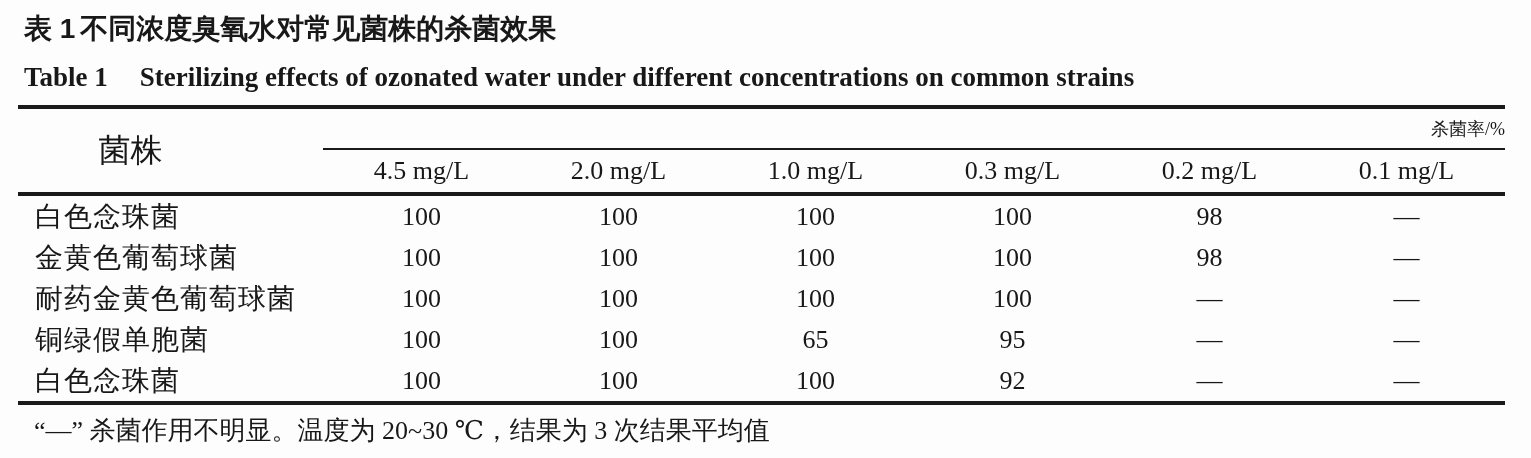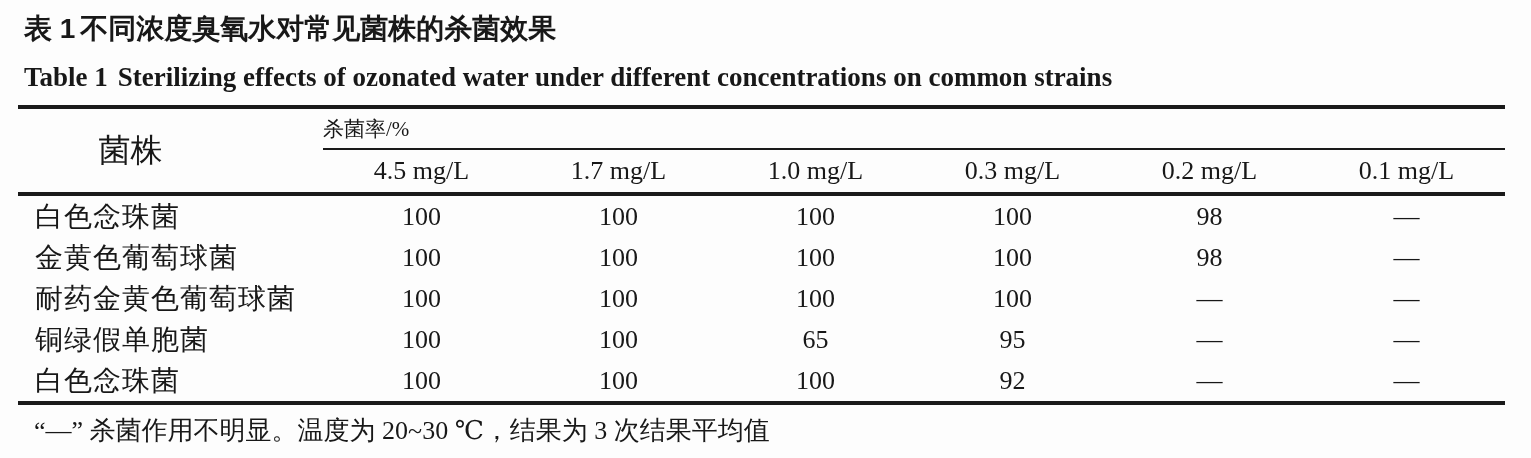--- a/index.html
+++ b/index.html
@@ -23,39 +23,39 @@
   }
   .title-zh .t-label { margin-right: 5px; }
 
   .title-en {
     margin: 14px 0 0 24px;
     font-family: "Liberation Serif", "DejaVu Serif", serif;
     font-weight: bold;
     font-size: 27px;
     line-height: 34px;
   }
-  .title-en .t-label { margin-right: 10px; }
+  .title-en .t-label { margin-right: 32px; }
 
   table.data-table {
     border-collapse: collapse;
     table-layout: fixed;
     width: 1487px;
     margin: 11px 0 0 18px;
     border-top: 4px solid #1a1a1a;
     border-bottom: 4px solid #1a1a1a;
   }
   col.c-strain { width: 305px; }
   col.c-val    { width: 197px; }
 
   th { font-weight: normal; padding: 0; }
 
   th.group-h {
     height: 39px;
-    font-size: 21px;
-    text-align: left;
+    font-size: 18px;
+    text-align: right;
     vertical-align: middle;
     border-bottom: 2px solid #1a1a1a;
   }
   tr.sub th {
     height: 42px;
     font-size: 26px;
     text-align: center;
     vertical-align: middle;
     border-bottom: 4px solid #1a1a1a;
   }
@@ -109,21 +109,21 @@
         <col class="c-val">
         <col class="c-val">
     </colgroup>
     <thead>
       <tr>
         <th class="strain-h" rowspan="2">菌株</th>
         <th class="group-h" colspan="6">杀菌率/%</th>
       </tr>
       <tr class="sub">
         <th>4.5 mg/L</th>
-        <th>1.7 mg/L</th>
+        <th>2.0 mg/L</th>
         <th>1.0 mg/L</th>
         <th>0.3 mg/L</th>
         <th>0.2 mg/L</th>
         <th>0.1 mg/L</th>
       </tr>
     </thead>
     <tbody>
       <tr>
         <td class="strain">白色念珠菌</td>
         <td>100</td>

